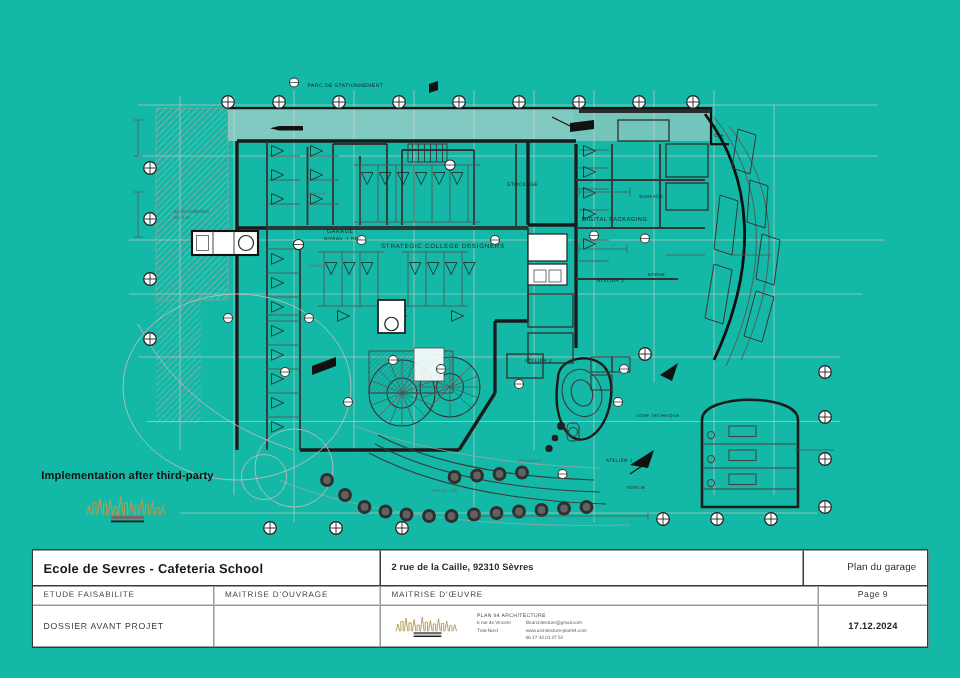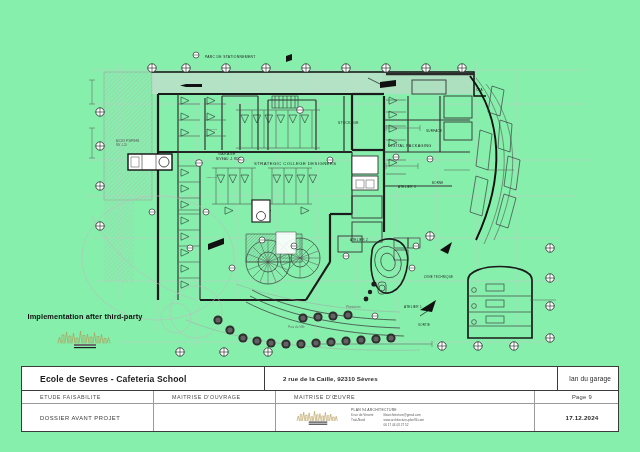--- a/index.html
+++ b/index.html
@@ -1,21 +1,21 @@
 <!DOCTYPE html>
 <html><head>
 <meta charset="utf-8">
 <style>
   html,body{margin:0;padding:0;background:#ffffff;}
   body{
     width:640px;height:452px;overflow:hidden;
     font-family:"Liberation Sans", sans-serif;
     color:#1a1a1a;
   }
-  #sheet{position:relative;width:640px;height:452px;background:#86efac;}
+  #sheet{position:relative;width:640px;height:452px;background:#14b8a6;}
 
   
   #drawing{position:absolute;left:0;top:0;width:640px;height:360px;}
   #drawing svg{display:block;}
 
   
   #impl-note{
     position:absolute;left:14px;top:312px;width:142px;text-align:center;
     line-height:1.25;
   }
@@ -30,21 +30,21 @@
     position:absolute;left:21px;top:366px;width:598px;height:66px;
     border:1.1px solid #3b3b3b;box-sizing:border-box;
     display:flex;flex-direction:column;background:#fff;
   }
   .tb-row{display:flex;width:100%;box-sizing:border-box;}
   .tb-row-top{height:24px;border-bottom:1.1px solid #3b3b3b;}
   .tb-row-mid{height:13px;border-bottom:.9px solid #9a9a9a;}
   .tb-row-bot{flex:1;}
   .tb-cell{
     box-sizing:border-box;display:flex;align-items:center;
-    padding:0 7px;overflow:hidden;white-space:nowrap;margin-left:11px;
+    padding:0 7px;overflow:hidden;white-space:nowrap;
   }
   .vsep{border-right:1.1px solid #3b3b3b;}
   .vsep-light{border-right:.9px solid #9a9a9a;}
 
   .c-project{width:232px;}
   .c-address{width:282px;}
   .c-sheetname{flex:1;justify-content:flex-end;}
 
   .c-phase{width:121px;}
   .c-moa{width:111px;}

